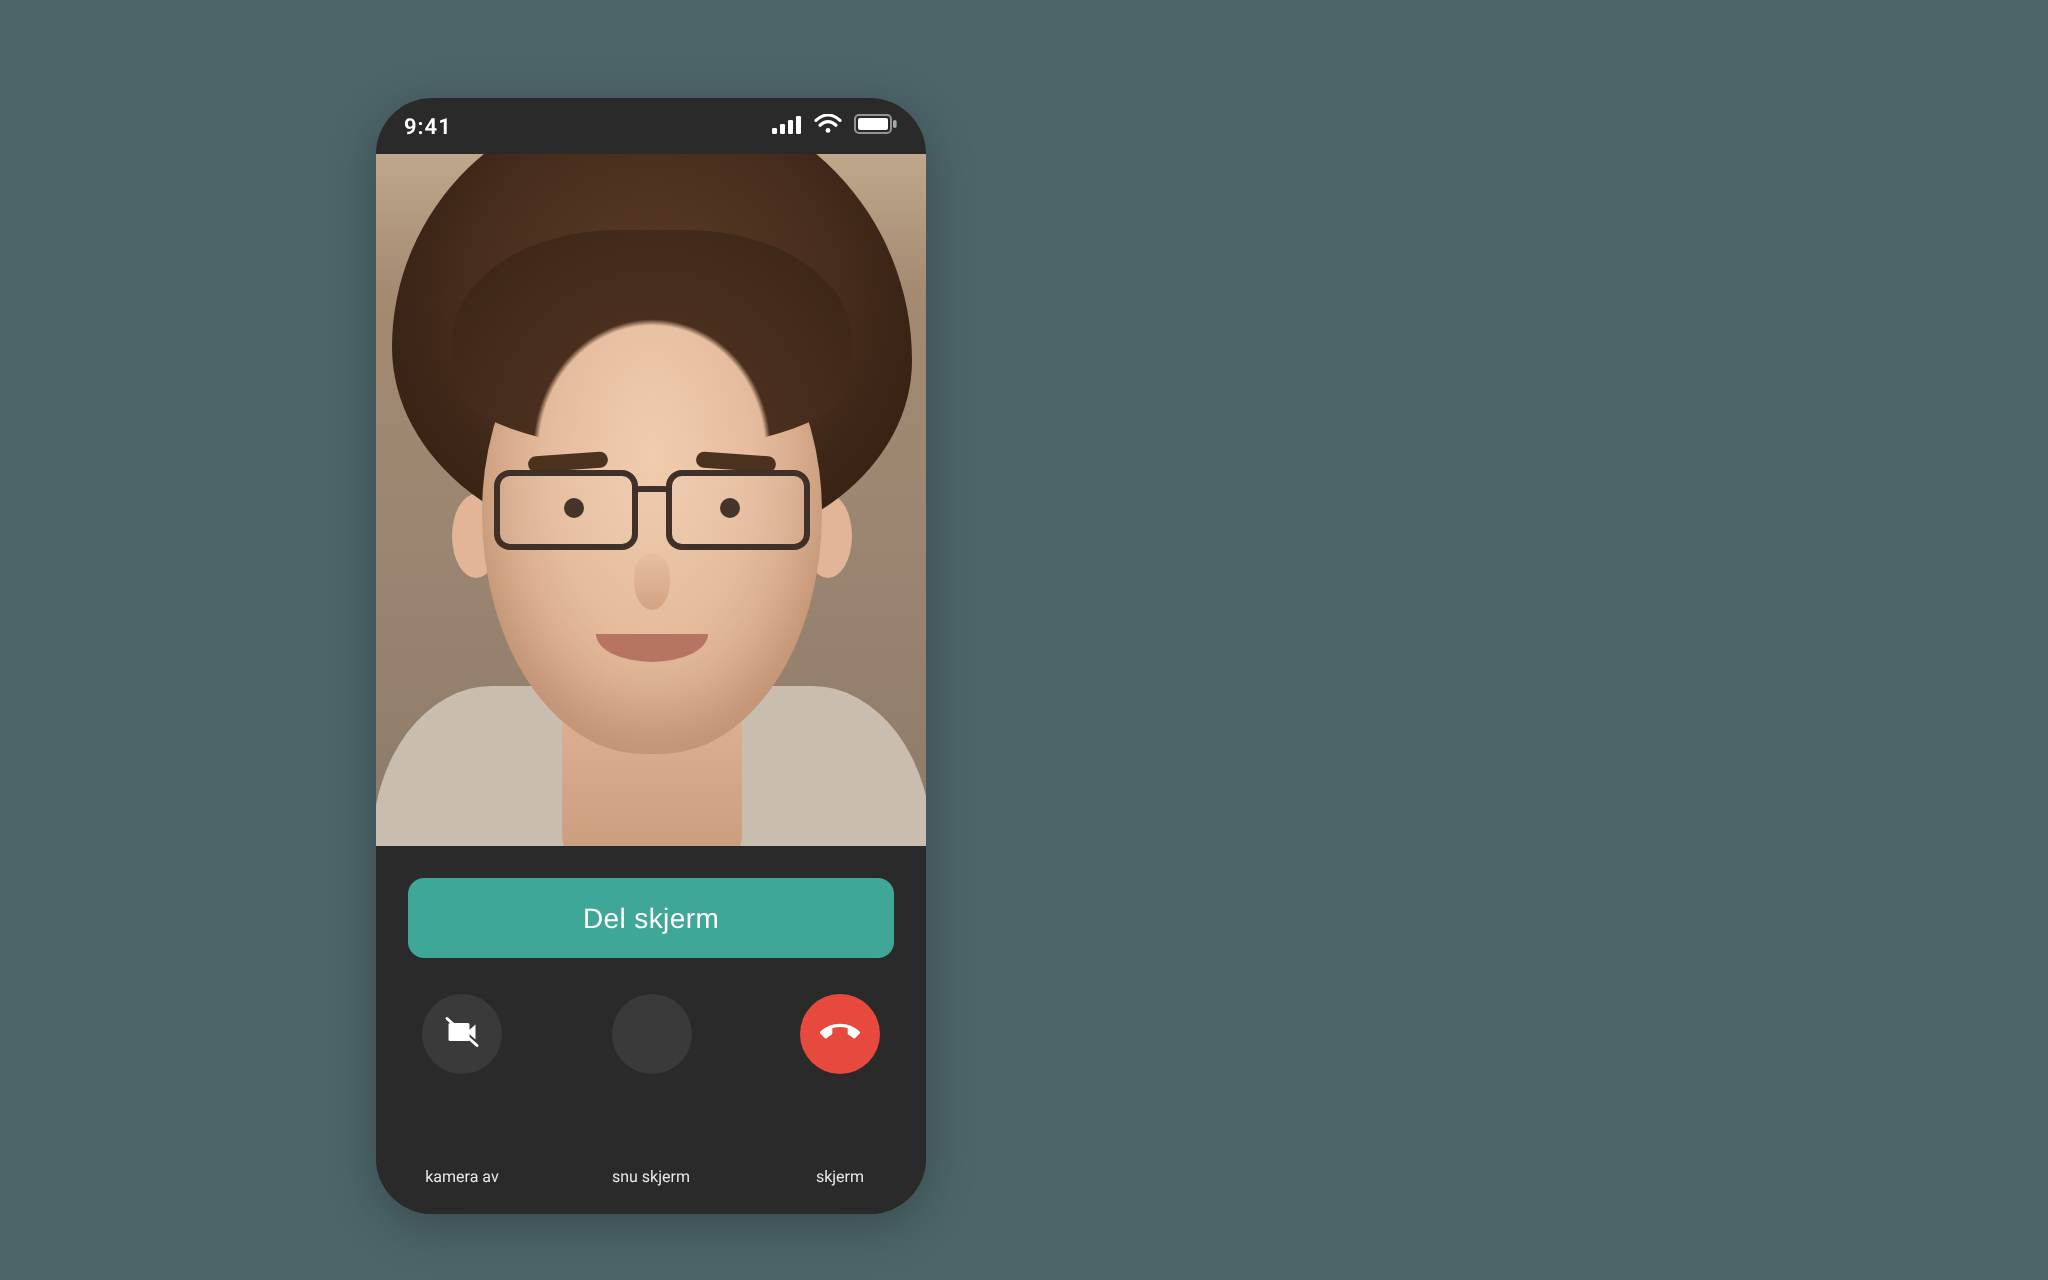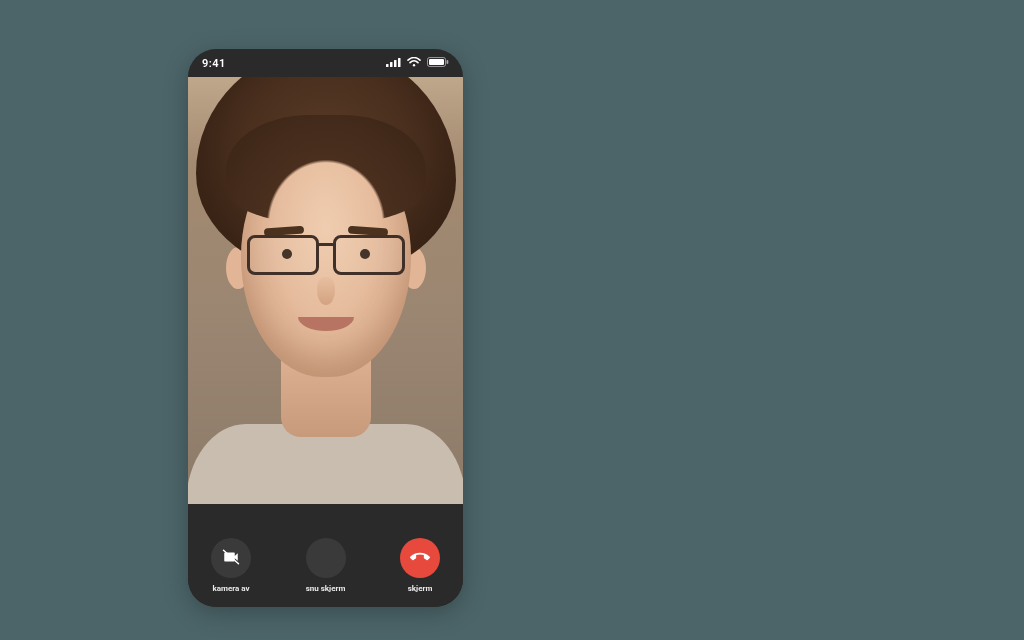--- a/index.html
+++ b/index.html
@@ -149,23 +149,24 @@
     border: none;
     display: flex; align-items: center; justify-content: center;
     cursor: pointer;
     color: #fff;
   }
   .round-btn.dark { background: #3a3a3a; }
   .round-btn.red  { background: #e74a3c; }
   .btn-label {
     color: #e9e9e9;
     font-size: 8px;
-    font-weight: 700;
+    font-weight: 400;
     text-align: center;
     white-space: nowrap;
+    margin-top: 41px;
   }
 </style>
 </head>
 <body>
 
 <div class="phone">
 
   <div class="statusbar">
     <span class="time">9:41</span>
     <span class="spacer"></span>
@@ -214,20 +215,21 @@
     <div class="glasses">
       <div class="lens l"></div>
         <div class="bridge"></div>
         <div class="lens r"></div>
     </div>
     <div class="nose"></div>
     <div class="mouth"></div>
   </div>
 
   <div class="controls">
+    <button class="share-btn">Del skjerm</button>
 
     <div class="btn-row">
 
       <div class="btn-col">
         <button class="round-btn dark">
           <span>
             <svg width="18" height="18" viewBox="0 0 24 24" fill="#fff">
                 <path d="M17 10.5V7a1 1 0 0 0-1-1H4a1 1 0 0 0-1 1v10a1 1 0 0 0 1 1h12a1 1 0 0 0 1-1v-3.5l4 3.5V7l-4 3.5z"></path>
                 <line x1="2" y1="3" x2="22" y2="21" stroke="#fff" stroke-width="2" stroke-linecap="round"></line>
               </svg>

